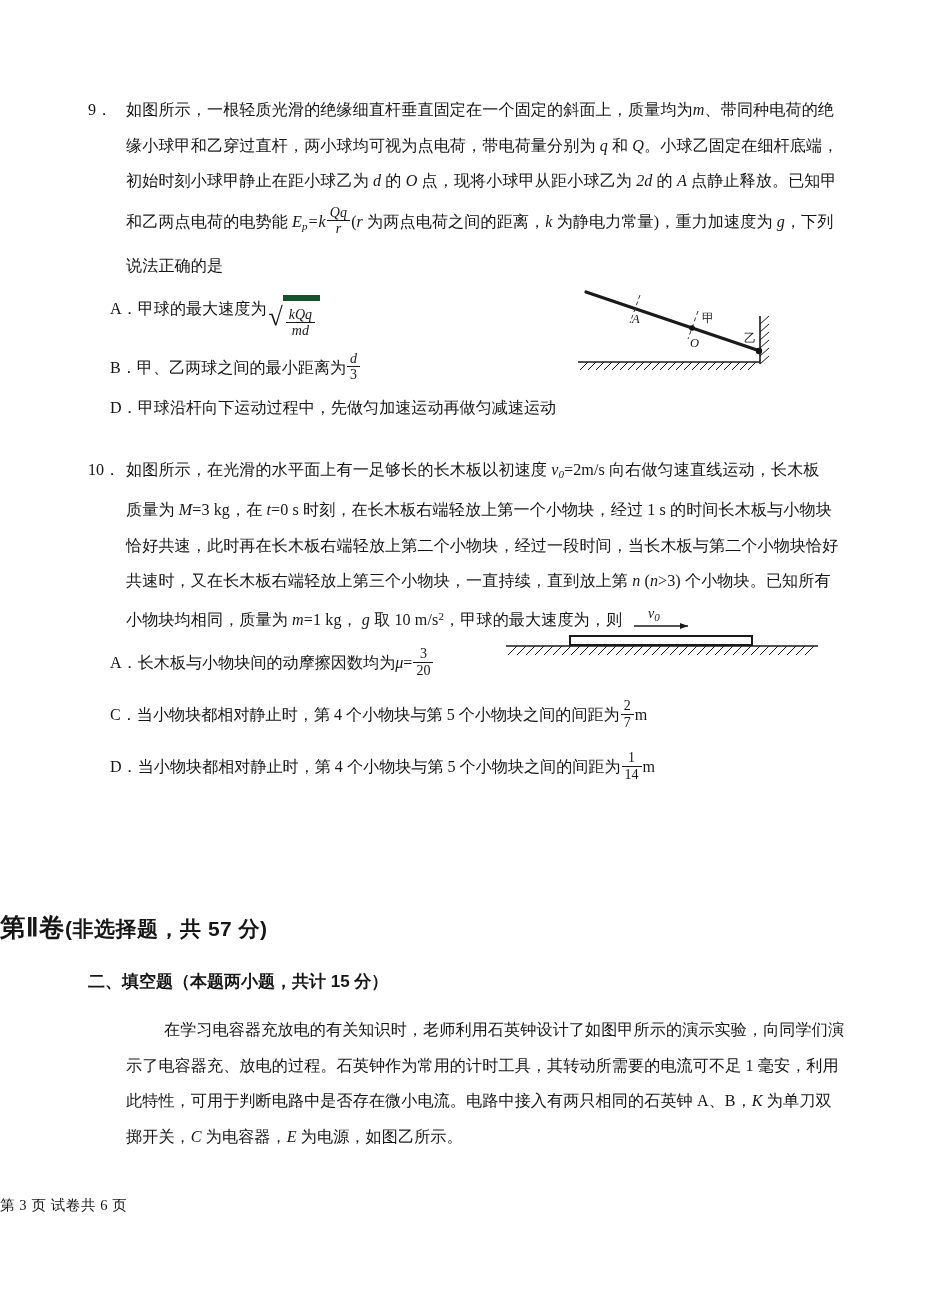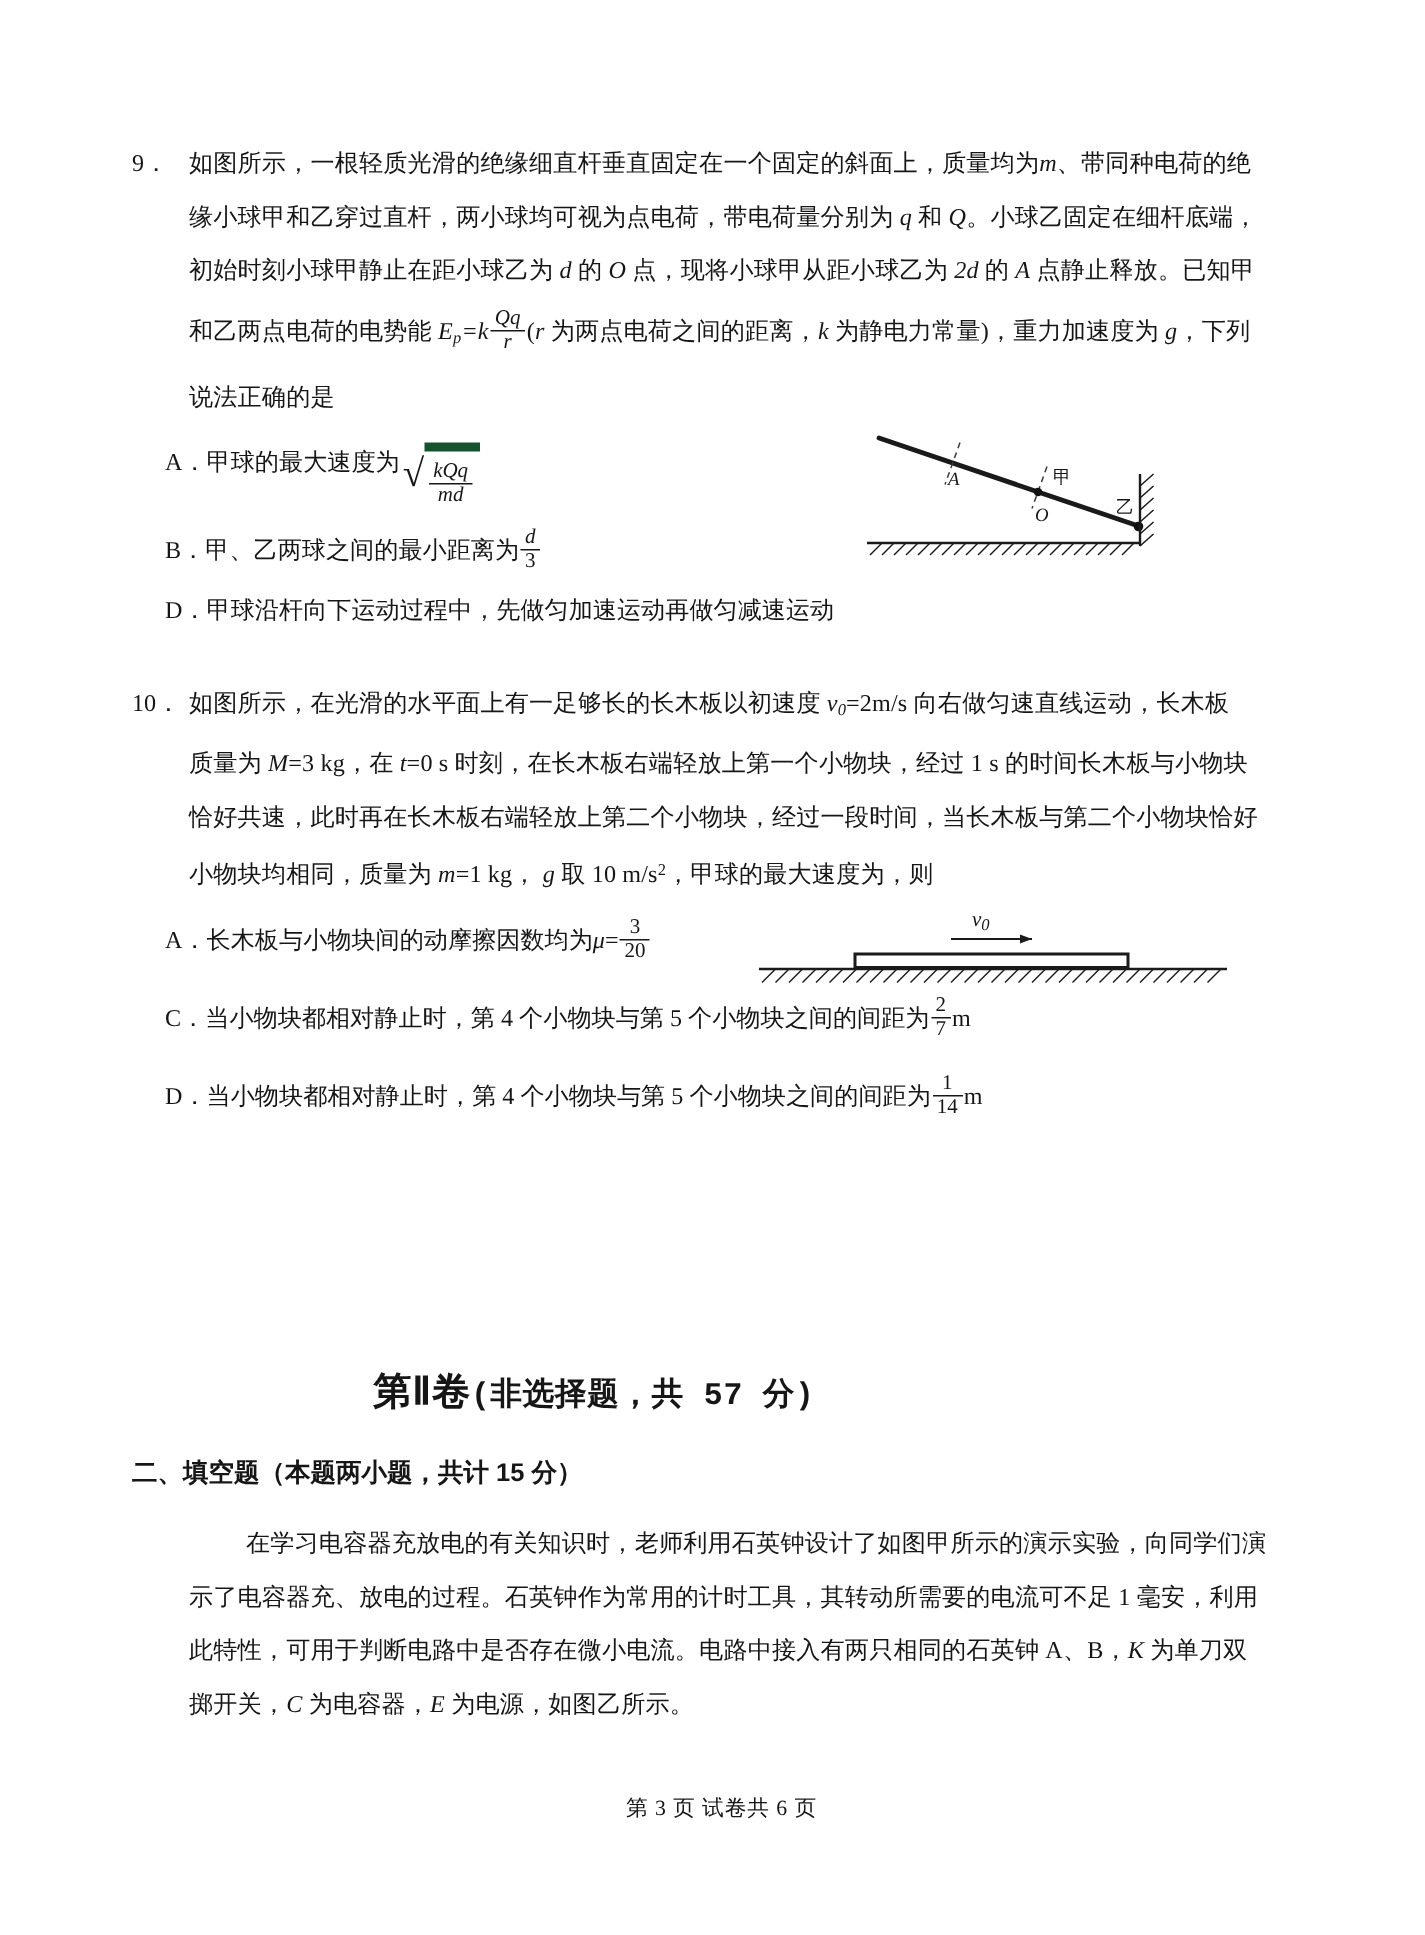--- a/index.html
+++ b/index.html
@@ -73,34 +73,32 @@
   .heading-2 {
     position: absolute;
     font-family: "Liberation Sans", sans-serif;
     font-weight: bold;
     font-size: 17px;
     white-space: nowrap;
   }
   .part2 {
     position: absolute;
     width: 792px;
-    text-align: center;
-    font-family: Liberation Mono, monospace;
+    text-align: left;
+    font-family: Liberation Sans, sans-serif;
     font-weight: bold;
     font-size: 25.5px;
     letter-spacing: 0.5px;
   }
   .part2 .paren { font-size: 21px; font-weight: bold; }
   .footer {
     position: absolute;
     width: 950px;
-    text-align: center;
     font-size: 14.5px;
     letter-spacing: 0.6px;
-    padding-left: 12px;
   }
   
   .fig { position: absolute; }
   .fig svg { display: block; }
   .fig-label {
     position: absolute;
     font-size: 12.5px;
     font-style: italic;
     font-family: "Liberation Serif", serif;
   }
@@ -212,20 +210,23 @@
     <div class="q-line indent">
       <span>如图所示，在光滑的水平面上有一足够长的长木板以初速度</span> <i>v</i><span class="sub">0</span><span>=2m/s 向右做匀速直线运动，长木板</span>
     </div>
 
     <div class="q-line indent">
       <span>质量为</span> <i>M</i><span>=3 kg，在</span> <i>t</i><span>=0 s 时刻，在长木板右端轻放上第一个小物块，经过 1 s 的时间长木板与小物块</span>
     </div>
 
     <div class="q-line indent">恰好共速，此时再在长木板右端轻放上第二个小物块，经过一段时间，当长木板与第二个小物块恰好</div>
 
+    <div class="q-line indent">
+      <span>共速时，又在长木板右端轻放上第三个小物块，一直持续，直到放上第</span> <i>n</i> <span>(</span><i>n</i><span>&gt;3) 个小物块。已知所有</span>
+    </div>
 
     <div class="q-line indent">
       <span>小物块均相同，质量为</span> <i>m</i><span>=1 kg，</span> <i>g</i> <span>取 10 m/s</span><span class="sup">2</span><span>，甲球的最大速度为，则</span>
     </div>
 
     <div class="opt-line tall" style="margin-top:4px;">
       <span>A．</span><span>长木板与小物块间的动摩擦因数均为</span><i>μ</i><span>=</span><span class="frac"><span class="num">3</span><span class="den">20</span></span>
     </div>
 
 

